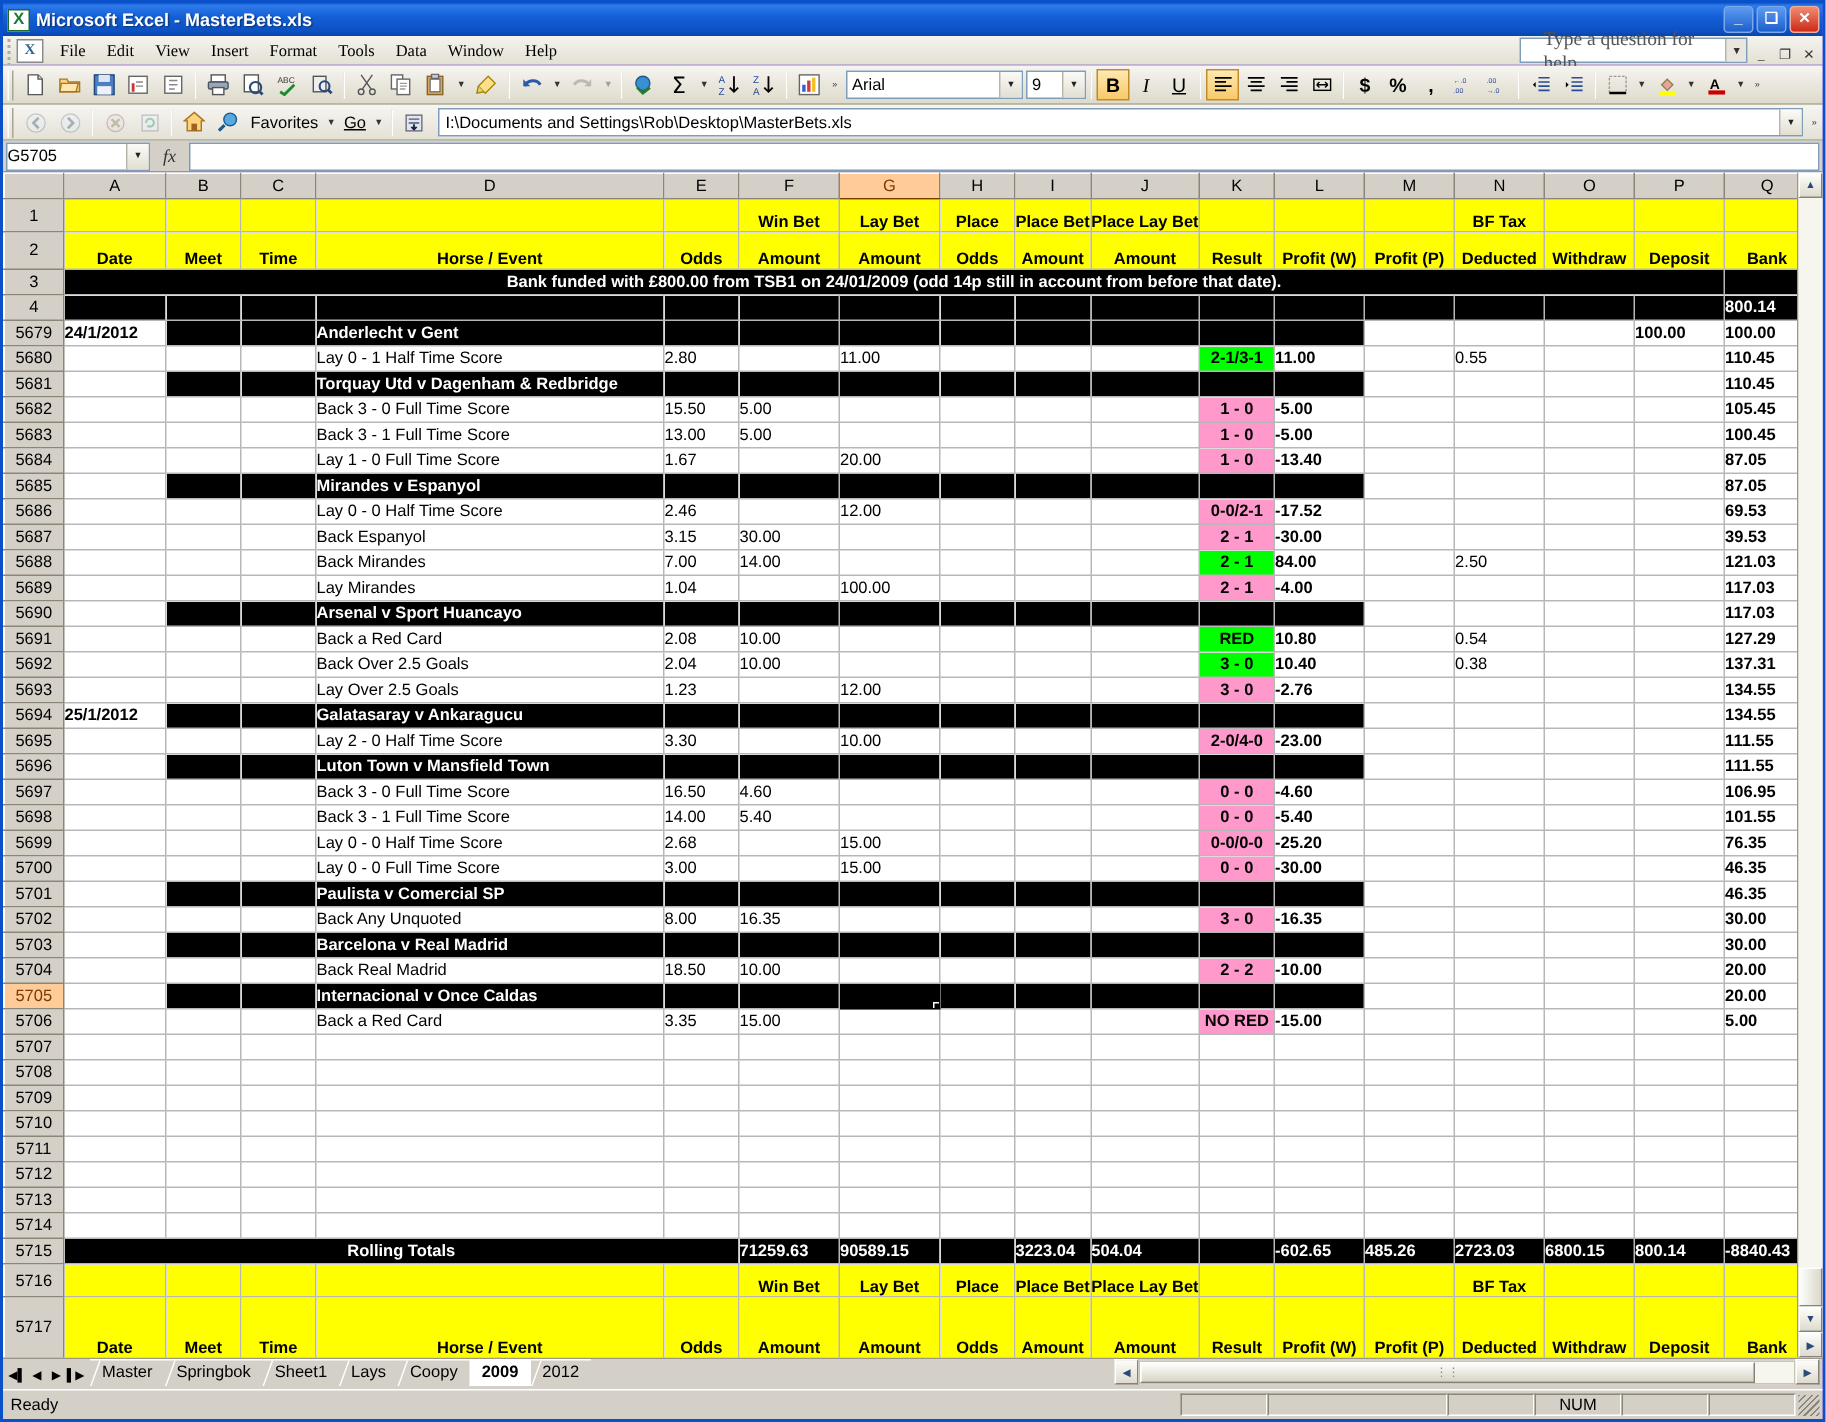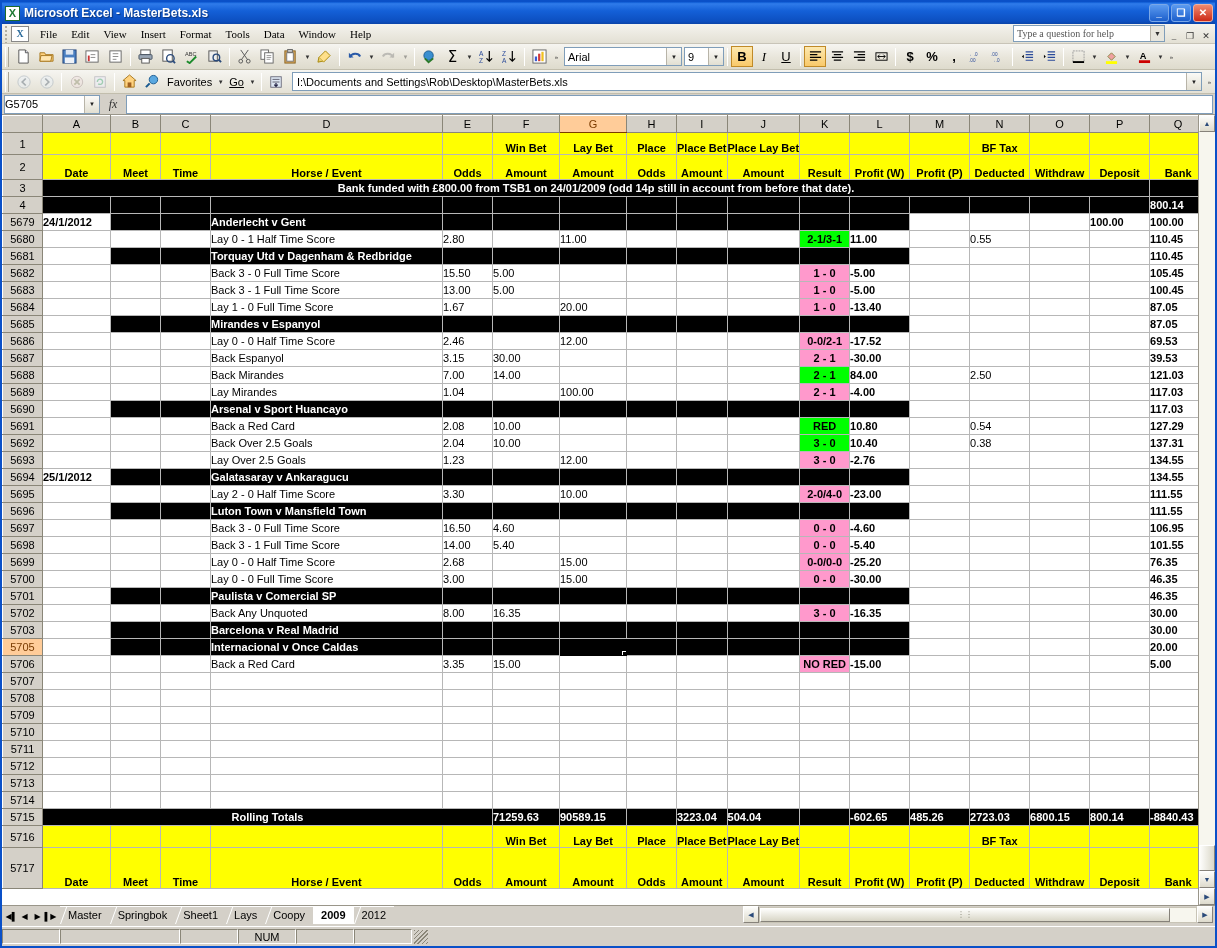--- a/index.html
+++ b/index.html
@@ -83,21 +83,21 @@
   .menu-item {
     padding: 2px 7px; color: #000; font-size: 11px;
     white-space: nowrap;
   }
   .menubar .spacer { flex: 1; }
   .help-box {
     width: 152px; height: 17px; margin-right: 2px;
     background: #fff; border: 1px solid #7f9db9;
     display: flex; align-items: center;
   }
-  .help-box span { padding-left: 3px; color: #555; font-size: 10px; }
+  .help-box span { padding-left: 15px; color: #555; font-size: 13px; }
   .help-box .arrow {
     margin-left: auto; width: 14px; height: 15px;
     background: #e8e6dd; border-left: 1px solid #b8b4a8;
     display: flex; align-items: center; justify-content: center;
     font-size: 7px; color: #333;
   }
   .mini-btn {
     width: 14px; height: 14px; margin-right: 2px;
     font-size: 9px; color: #333;
     display: flex; align-items: flex-end; justify-content: center;
@@ -1255,20 +1255,41 @@
             <td class="cell black-plain"></td>
             <td class="cell black-plain"></td>
             <td class="cell"></td>
             <td class="cell"></td>
             <td class="cell"></td>
             <td class="cell bold"></td>
             <td class="cell bold">30.00</td>
             <td class="cell"></td>
           </tr>
           <tr>
+            <td class="rowhdr">5704</td>
+            <td class="cell"></td>
+            <td class="cell"></td>
+            <td class="cell"></td>
+            <td class="cell">Back Real Madrid</td>
+            <td class="cell">18.50</td>
+            <td class="cell">10.00</td>
+            <td class="cell"></td>
+            <td class="cell"></td>
+            <td class="cell"></td>
+            <td class="cell"></td>
+            <td class="cell pink ctr">2 - 2</td>
+            <td class="cell bold">-10.00</td>
+            <td class="cell"></td>
+            <td class="cell"></td>
+            <td class="cell bold"></td>
+            <td class="cell bold"></td>
+            <td class="cell bold">20.00</td>
+            <td class="cell"></td>
+          </tr>
+          <tr>
             <td class="rowhdr sel">5705</td>
             <td class="cell bold"></td>
             <td class="cell black-plain"></td>
             <td class="cell black-plain"></td>
             <td class="cell black">Internacional v Once Caldas</td>
             <td class="cell black-plain"></td>
             <td class="cell black-plain"></td>
             <td class="cell black-plain selcell"></td>
             <td class="cell black-plain"></td>
             <td class="cell black-plain"></td>
@@ -1562,20 +1583,21 @@
     <div class="hscroll">
       <div class="sbbtn">◀</div>
       <div class="hthumb-track">
         <div class="hthumb">⋮⋮</div>
       </div>
       <div class="sbbtn">▶</div>
     </div>
   </div>
 
   <div class="statusbar">
+    <div class="status-text">Ready</div>
     <div class="status-seg"></div>
     <div class="status-seg wide"></div>
     <div class="status-seg"></div>
     <div class="status-seg">NUM</div>
     <div class="status-seg"></div>
     <div class="status-seg"></div>
     <div class="grip"></div>
   </div>
 </div>
 

